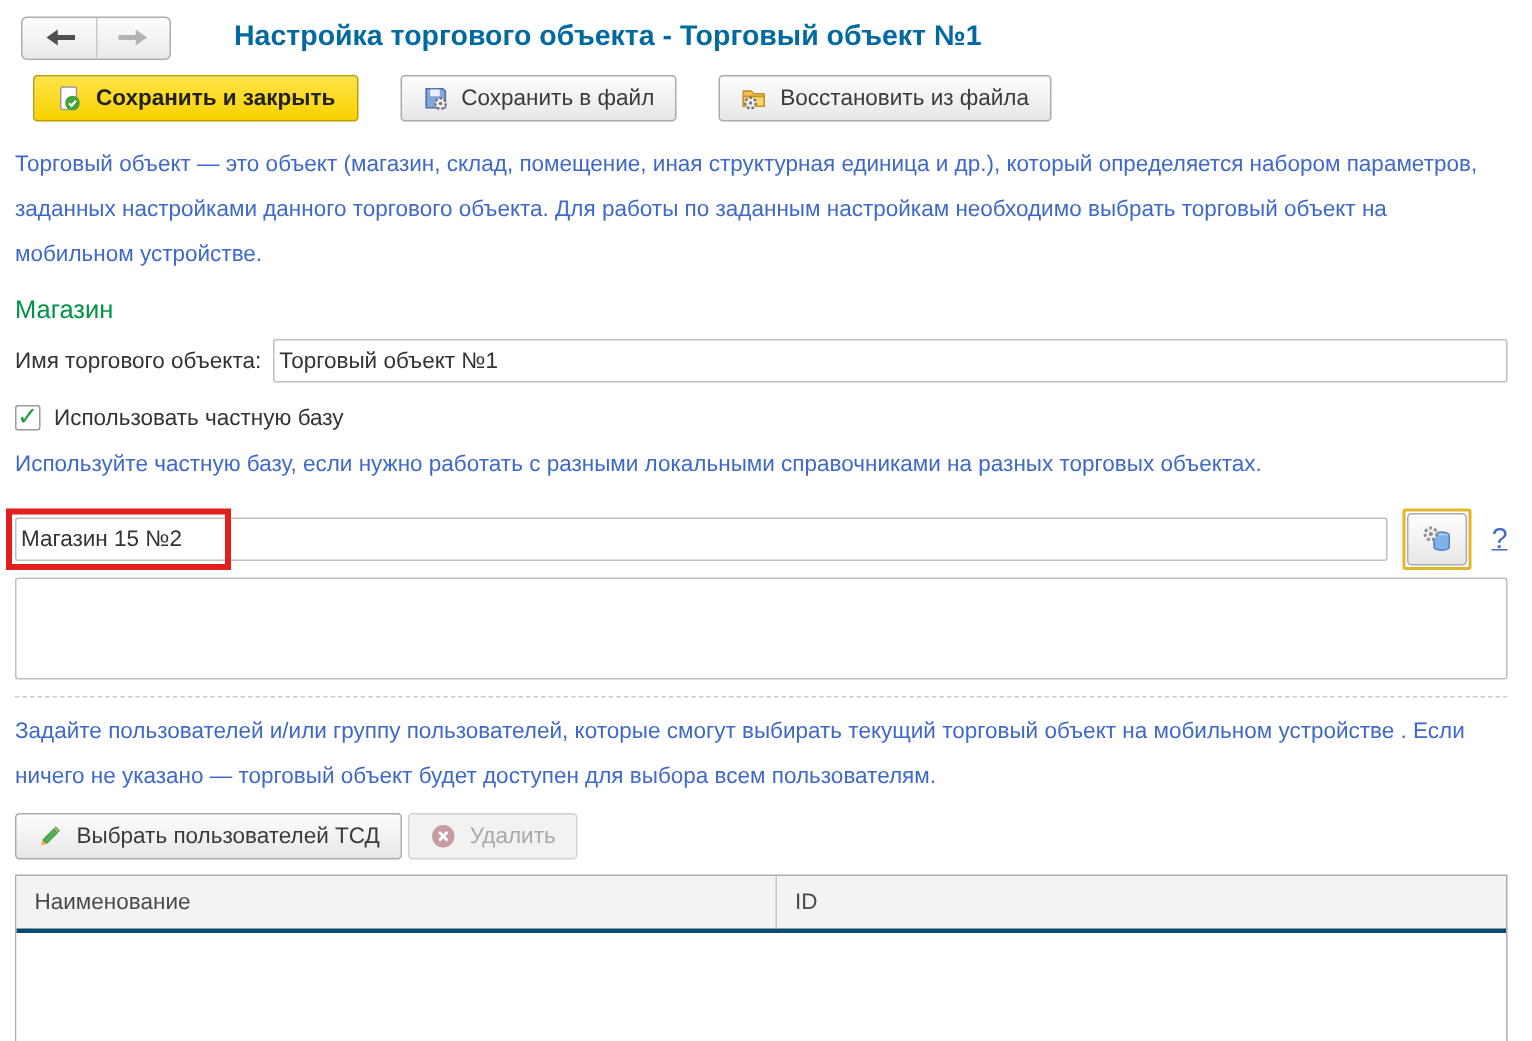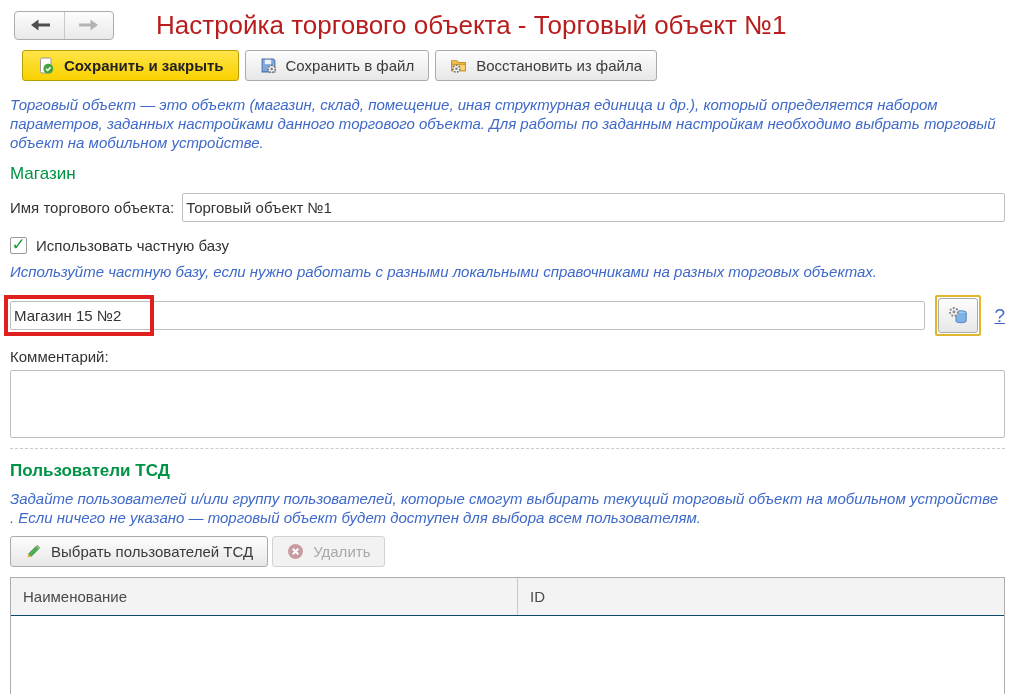--- a/index.html
+++ b/index.html
@@ -15,38 +15,38 @@
   .top-row { display:flex; align-items:center; height:30px; }
   .nav-group {
     display:inline-flex; border:1px solid #ACACAC; border-radius:4px;
     background:linear-gradient(#FDFDFD,#E9E9E9); overflow:hidden; height:29px; margin-left:4px;
   }
   .nav-btn {
     width:49px; height:27px; border:none; background:transparent;
     display:flex; align-items:center; justify-content:center; cursor:pointer;
   }
   .nav-btn + .nav-btn { border-left:1px solid #C9C9C9; }
-  .title { font-size:26px; font-weight:400; color:#b91c1c; margin-left:42px; white-space:nowrap; }
-
-  
-  .toolbar { display:flex; gap:6px; margin-top:10px;padding-left:12px; }
+  .title { font-size:19px; font-weight:700; color:#0369a1; margin-left:42px; white-space:nowrap; }
+
+  
+  .toolbar { display:flex; gap:28px; margin-top:10px;padding-left:12px; }
   .btn {
     display:inline-flex; align-items:center; gap:9px; height:31px;
     padding:0 14px; border:1px solid #ABABAB; border-radius:3px;
     background:linear-gradient(#FDFDFD,#E7E7E7); font-size:15px; color:#3a3a3a;
     font-family:inherit; cursor:pointer; white-space:nowrap;
   }
   .btn-primary {
     background:linear-gradient(#FFE448,#F9D100);
     border-color:#B99E00; font-weight:bold; color:#222;
   }
   .btn[disabled] { color:#A9A9A9; background:#F2F2F2; border-color:#D2D2D2; cursor:default;text-align:center; }
 
   
-  .hint { color:#3F69C9; line-height:19px; margin-top:14px; max-width:1000px;font-style:italic; }
+  .hint { color:#3F69C9; line-height:30px; margin-top:14px; max-width:1000px; }
   .hint.tight { margin-top:8px; }
 
   .section { font-size:17px; font-weight:400; color:#009245; margin-top:12px; }
   .section.bold { font-weight:bold; }
 
   
   .field-row { display:flex; align-items:center; margin-top:9px; }
   .field-row label { white-space:nowrap; margin-right:8px; color:#333;text-align:center; }
   input[type=text] {
     height:29px; border:1px solid #BFBFBF; border-radius:2px;
@@ -86,21 +86,21 @@
     width:100%; height:68px; margin-top:5px; border:1px solid #BFBFBF; border-radius:2px;
     font-family:inherit; font-size:15px; padding:5px 7px; resize:none; outline:none;
   }
 
   hr.dashed { border:none; border-top:1px dashed #CBCBCB; margin-top:7px; }
 
   .toolbar2 { display:flex; gap:4px; margin-top:9px; }
 
   
   .table { margin-top:10px; border:1px solid #ADADAD; width:100%; }
-  .thead { display:flex; background:#F3F3F3; border-bottom:1px solid #0c4a6e; height:38px; }
+  .thead { display:flex; background:#F3F3F3; border-bottom:3px solid #0c4a6e; height:38px; }
   .th {
     display:flex; align-items:center; padding:0 12px; color:#4a4a4a; font-size:15px;
   }
   .th-name { width:507px; border-right:1px solid #C9C9C9; }
   .th-id { flex:1; }
   .tbody { height:91px; background:#fff; }
 
   .icon { display:inline-flex; align-items:center; }
 </style>
 </head>
@@ -198,27 +198,25 @@
             <path d="M8.2 7.2v7c0 1.1 2.05 2 4.6 2s4.6-.9 4.6-2v-7" fill="#7FB2E8" stroke="#5588C0"></path>
             <circle cx="6.3" cy="6.3" r="3.6" fill="#EDEDED" stroke="#8a8a8a" stroke-width="1.7" stroke-dasharray="1.7 1.4"></circle>
             <circle cx="6.3" cy="6.3" r="1.2" fill="#8a8a8a"></circle>
           </svg>
         </span>
       </button>
     </span>
     <a class="help">?</a>
   </div>
 
-  <label class="comment-label">Комментарий:</label>
   <textarea style=""></textarea>
 
   <hr class="dashed">
 
   
-  <h2 class="section bold">Пользователи ТСД</h2>
   <p class="hint tight">Задайте пользователей и/или группу пользователей, которые смогут выбирать текущий торговый объект на мобильном устройстве . Если ничего не указано — торговый объект будет доступен для выбора всем пользователям.</p>
 
   <div class="toolbar2">
     <button class="btn">
       <span class="icon">
         <svg width="17" height="17" viewBox="0 0 16 16">
           <path d="M2.3 13.7l.9-3.3 2.4 2.4z" fill="#F0A830"></path>
           <path d="M5.8 12.6L3.4 10.2l6.6-6.6 2.4 2.4z" fill="#4CAF50" stroke="#357A38" stroke-width="0.6"></path>
           <path d="M10.4 3.2l2.4 2.4 1.1-1.1-2.4-2.4z" fill="#9CCC65" stroke="#357A38" stroke-width="0.5"></path>
         </svg>

